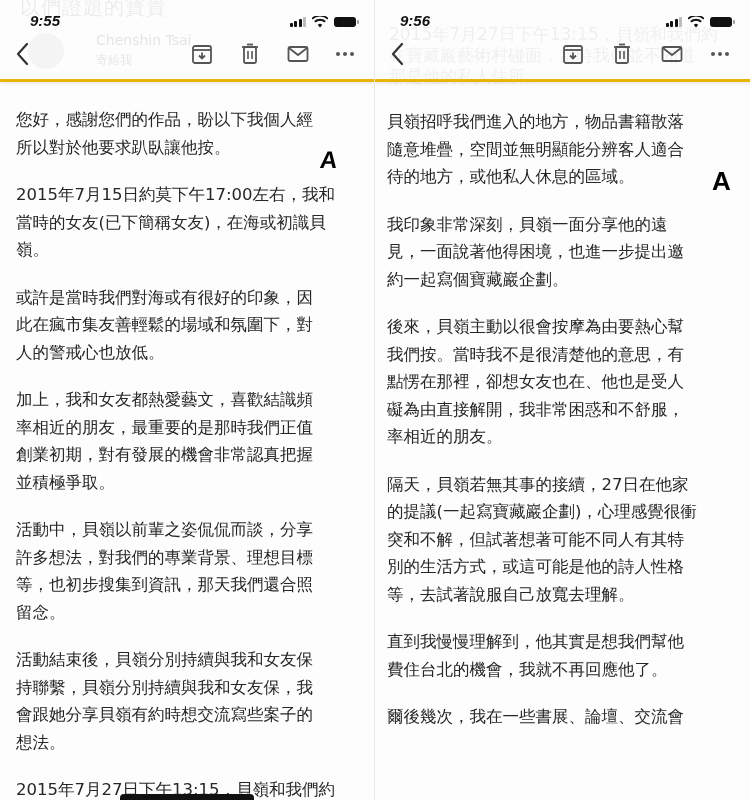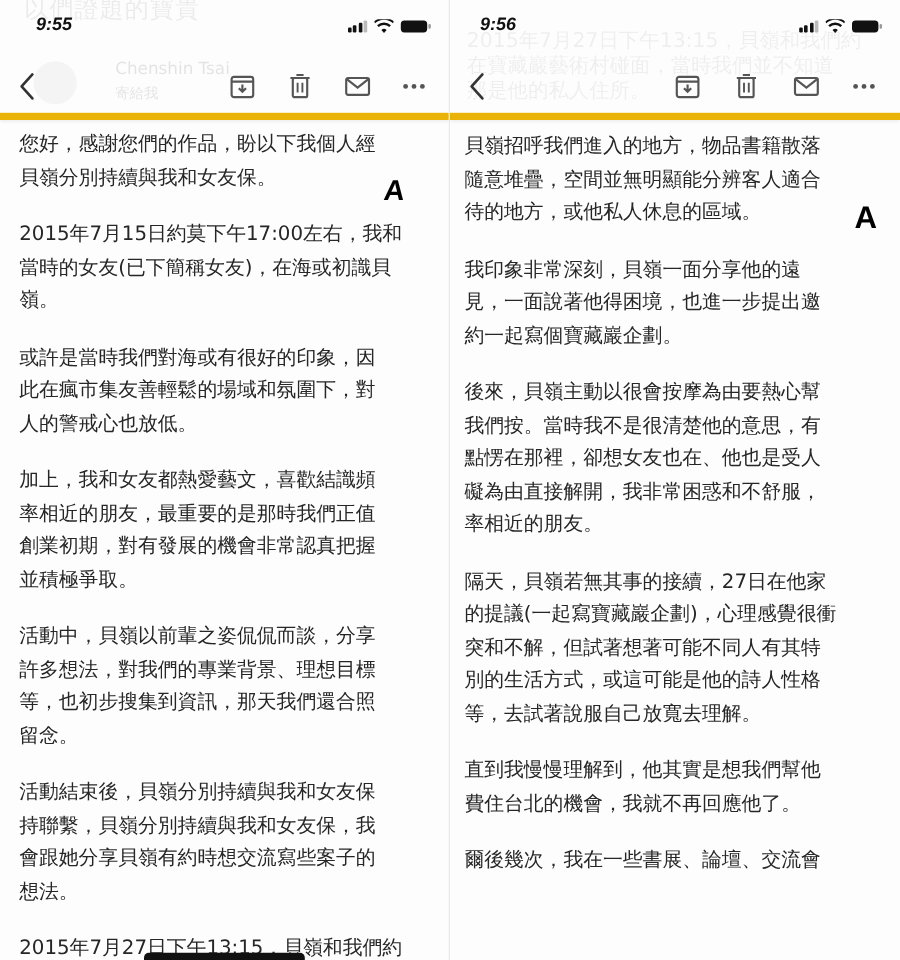--- a/index.html
+++ b/index.html
@@ -15,21 +15,21 @@
   .phone.right .status-time { left: 25px; }
   .status-icons { position: absolute; right: 18px; top: 4px; display: flex; align-items: center; gap: 6px; }
   .signal { display: flex; align-items: flex-end; gap: 1.5px; height: 10px; }
   .signal i { display: block; width: 3px; background: #111; border-radius: 1px; }
   .signal i:nth-child(1){height:4px}.signal i:nth-child(2){height:6px}.signal i:nth-child(3){height:8px}.signal i:nth-child(4){height:10px;background:#bbb}
   .battery { width: 22px; height: 10px; border-radius: 3px; background: #111; position: relative; }
   .battery::after { content: ""; position: absolute; right: -3px; top: 3px; width: 2px; height: 4px; background: #999; border-radius: 1px; }
 
   .ghost-mid { position: absolute; left: 14px; top: 24px; font-size: 17px; line-height: 21px; color: rgba(0,0,0,0.06); white-space: pre; }
 
-  .toolbar { position: absolute; left: 0; right: 0; top: 44px; height: 56px; border-bottom: 6px solid #eab308; box-shadow: 0 2px 3px rgba(0,0,0,0.08); }
+  .toolbar { position: absolute; left: 0; right: 0; top: 26px; height: 56px; border-bottom: 3px solid #eab308; box-shadow: 0 2px 3px rgba(0,0,0,0.08); }
   .back-btn { position: absolute; left: 12px; top: 14px; width: 22px; height: 28px; cursor: pointer; }
   .back-btn svg { width: 22px; height: 28px; }
   .sender { position: absolute; left: 28px; top: 6px; display: flex; align-items: center; opacity: 0.12; }
   .avatar { width: 36px; height: 36px; border-radius: 50%; background: #bbb; }
   .sender-info { margin-left: 32px; }
   .sender-name { font-size: 14px; color: #333; }
   .sender-sub { font-size: 12px; color: #333; margin-top: 4px; }
   .tb-icon { position: absolute; top: 16px; width: 24px; height: 24px; cursor: pointer; }
   .tb-icon svg { width: 24px; height: 24px; }
   .ic-archive { left: 190px; } .ic-trash { left: 238px; } .ic-mail { left: 286px; } .ic-more { left: 333px; }
@@ -111,21 +111,21 @@
             <circle cx="5" cy="12" r="2" fill="#555"></circle>
             <circle cx="12" cy="12" r="2" fill="#555"></circle>
             <circle cx="19" cy="12" r="2" fill="#555"></circle>
           </svg>
       </div>
     </div>
 
     <div class="content">
       <p class="para">
           <span class="ln">您好，感謝您們的作品，盼以下我個人經</span>
-          <span class="ln">貝嶺分別持續與我和女友保。</span>
+          <span class="ln">所以對於他要求趴臥讓他按。</span>
         </p>
       <p class="para">
           <span class="ln">2015年7月15日約莫下午17:00左右，我和</span>
           <span class="ln">當時的女友(已下簡稱女友)，在海或初識貝</span>
           <span class="ln">嶺。</span>
         </p>
       <p class="para">
           <span class="ln">或許是當時我們對海或有很好的印象，因</span>
           <span class="ln">此在瘋市集友善輕鬆的場域和氛圍下，對</span>
           <span class="ln">人的警戒心也放低。</span>

